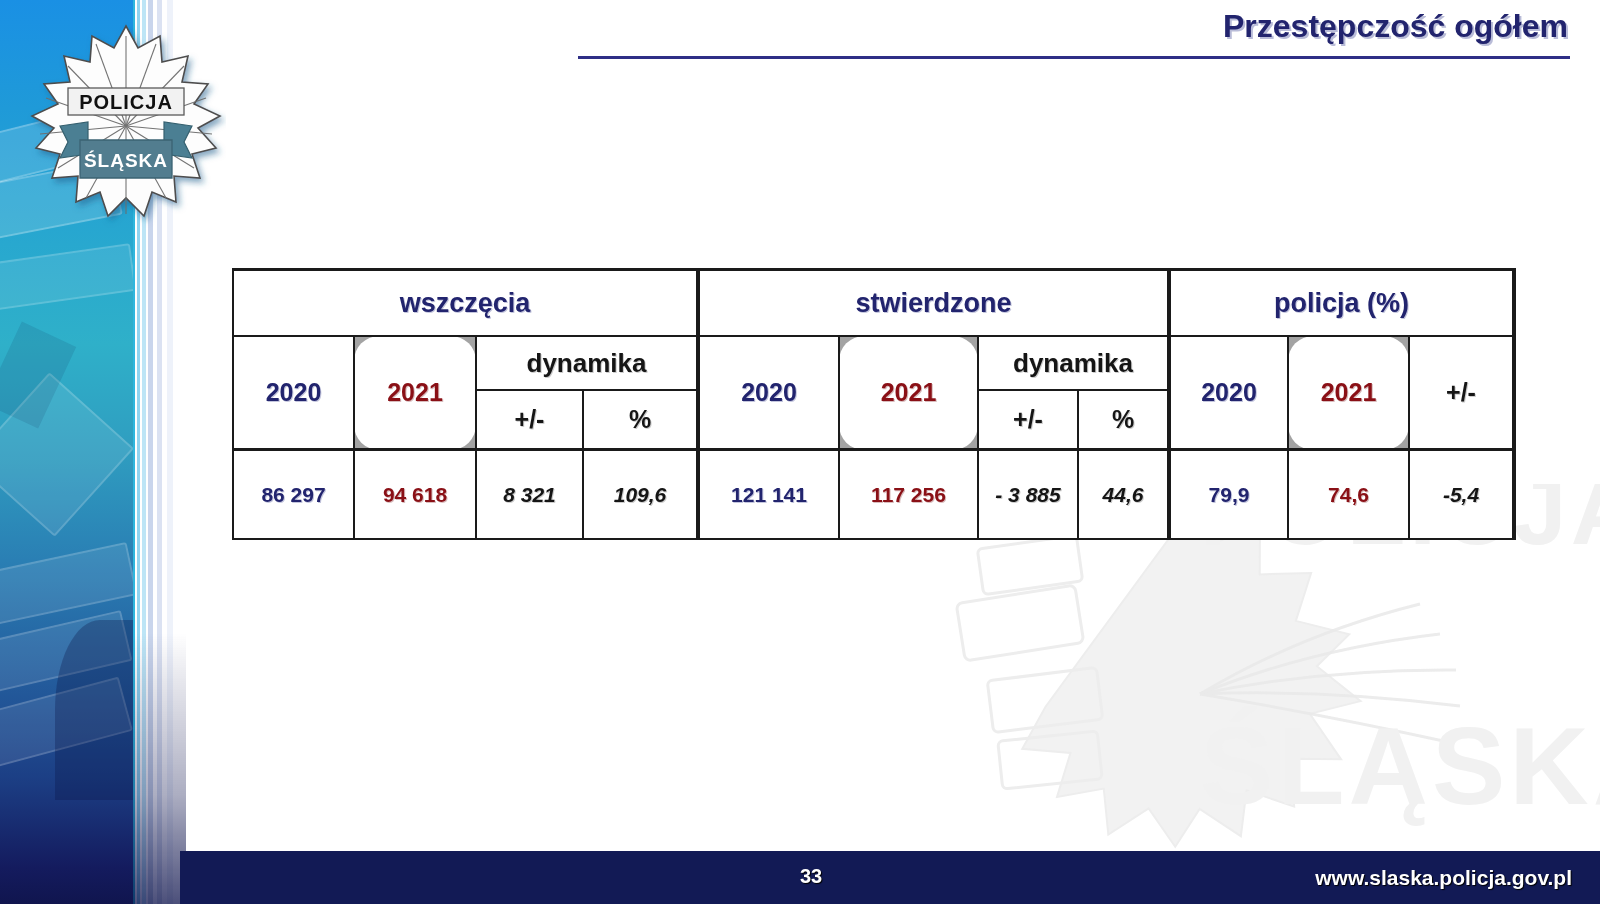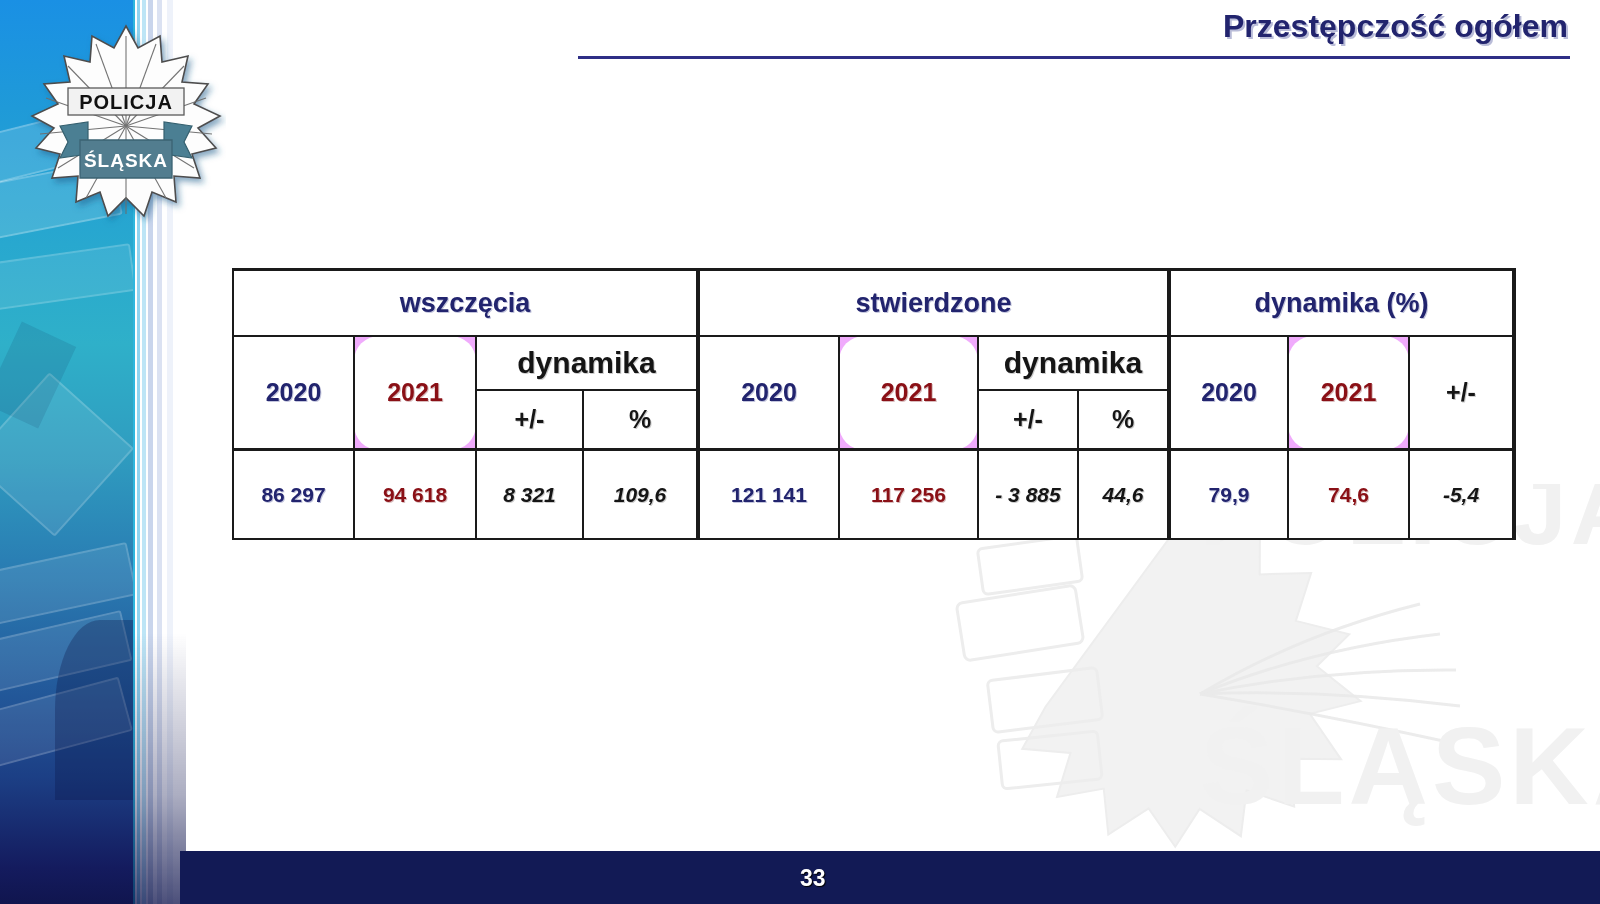--- a/index.html
+++ b/index.html
@@ -141,21 +141,21 @@
 
   
   .tbl-wrap {
     position: absolute;
     left: 232px;
     top: 268px;
   }
   table.stats {
     border-collapse: collapse;
     table-layout: fixed;
-    background: #f0abfc;
+    background: #a3a3a3;
   }
   table.stats td {
     border: 2px solid #1a1a1a;
     text-align: center;
     vertical-align: middle;
     font-family: "Liberation Sans", sans-serif;
     font-weight: bold;
     background: #ffffff;
   }
   .grp-hdr {
@@ -171,21 +171,21 @@
   .yr-cell {
     height: 105px;
     font-size: 25px;
   }
   .yr-2020 { color: #22246e; text-shadow: 1px 1px 0 #c4c6dd; }
   .yr-2021 { color: #8a1016; text-shadow: 1px 1px 0 #d8bdbe; border-radius: 25px; }
   .yr-plusminus { color: #151515; font-size: 25px; text-shadow: 1px 1px 0 #cccccc; }
 
   .dyn-title {
     height: 50px;
-    font-size: 30px;
+    font-size: 26px;
     color: #151515;
     text-shadow: 1px 1px 0 #cccccc;
     border-bottom-width: 2px !important;
   }
   .dyn-sub {
     height: 55px;
     font-size: 25px;
     color: #151515;
     text-shadow: 1px 1px 0 #cccccc;
   }
@@ -206,21 +206,21 @@
     top: 851px;
     width: 1420px;
     height: 53px;
     background: #121a55;
   }
   .footer-page {
     position: absolute;
     left: 620px;
     top: 14px;
     color: #ffffff;
-    font-size: 23px;
+    font-size: 20px;
     font-weight: bold;
     text-shadow: 1px 1px 1px #000000;
   }
   .footer-url {
     position: absolute;
     right: 28px;
     top: 15px;
     color: #ffffff;
     font-size: 21px;
     font-weight: bold;
@@ -335,21 +335,21 @@
           <col style="width:91px">
         <col style="width:119px">
           <col style="width:121px">
           <col style="width:105px">
       </colgroup>
       <tbody>
 
         <tr>
           <td class="grp-hdr" colspan="4">wszczęcia</td>
           <td class="grp-hdr grp-sep-left" colspan="4">stwierdzone</td>
-          <td class="grp-hdr grp-sep-left grp-sep-right" colspan="3">dynamika (%)</td>
+          <td class="grp-hdr grp-sep-left grp-sep-right" colspan="3">policja (%)</td>
         </tr>
 
         <tr>
           <td class="yr-cell yr-2020" rowspan="2">2020</td>
           <td class="yr-cell yr-2021" rowspan="2">2021</td>
           <td class="dyn-title" colspan="2">dynamika</td>
 
           <td class="yr-cell yr-2020 grp-sep-left" rowspan="2">2020</td>
           <td class="yr-cell yr-2021" rowspan="2">2021</td>
           <td class="dyn-title" colspan="2">dynamika</td>
@@ -378,15 +378,16 @@
           <td class="v-blue grp-sep-left">79,9</td>
           <td class="v-red">74,6</td>
           <td class="v-black grp-sep-right">-5,4</td>
         </tr>
       </tbody>
     </table>
   </div>
 
   <div class="footer">
     <div class="footer-page">33</div>
+    <div class="footer-url">www.slaska.policja.gov.pl</div>
   </div>
 
 </div>
 
 </body></html>

